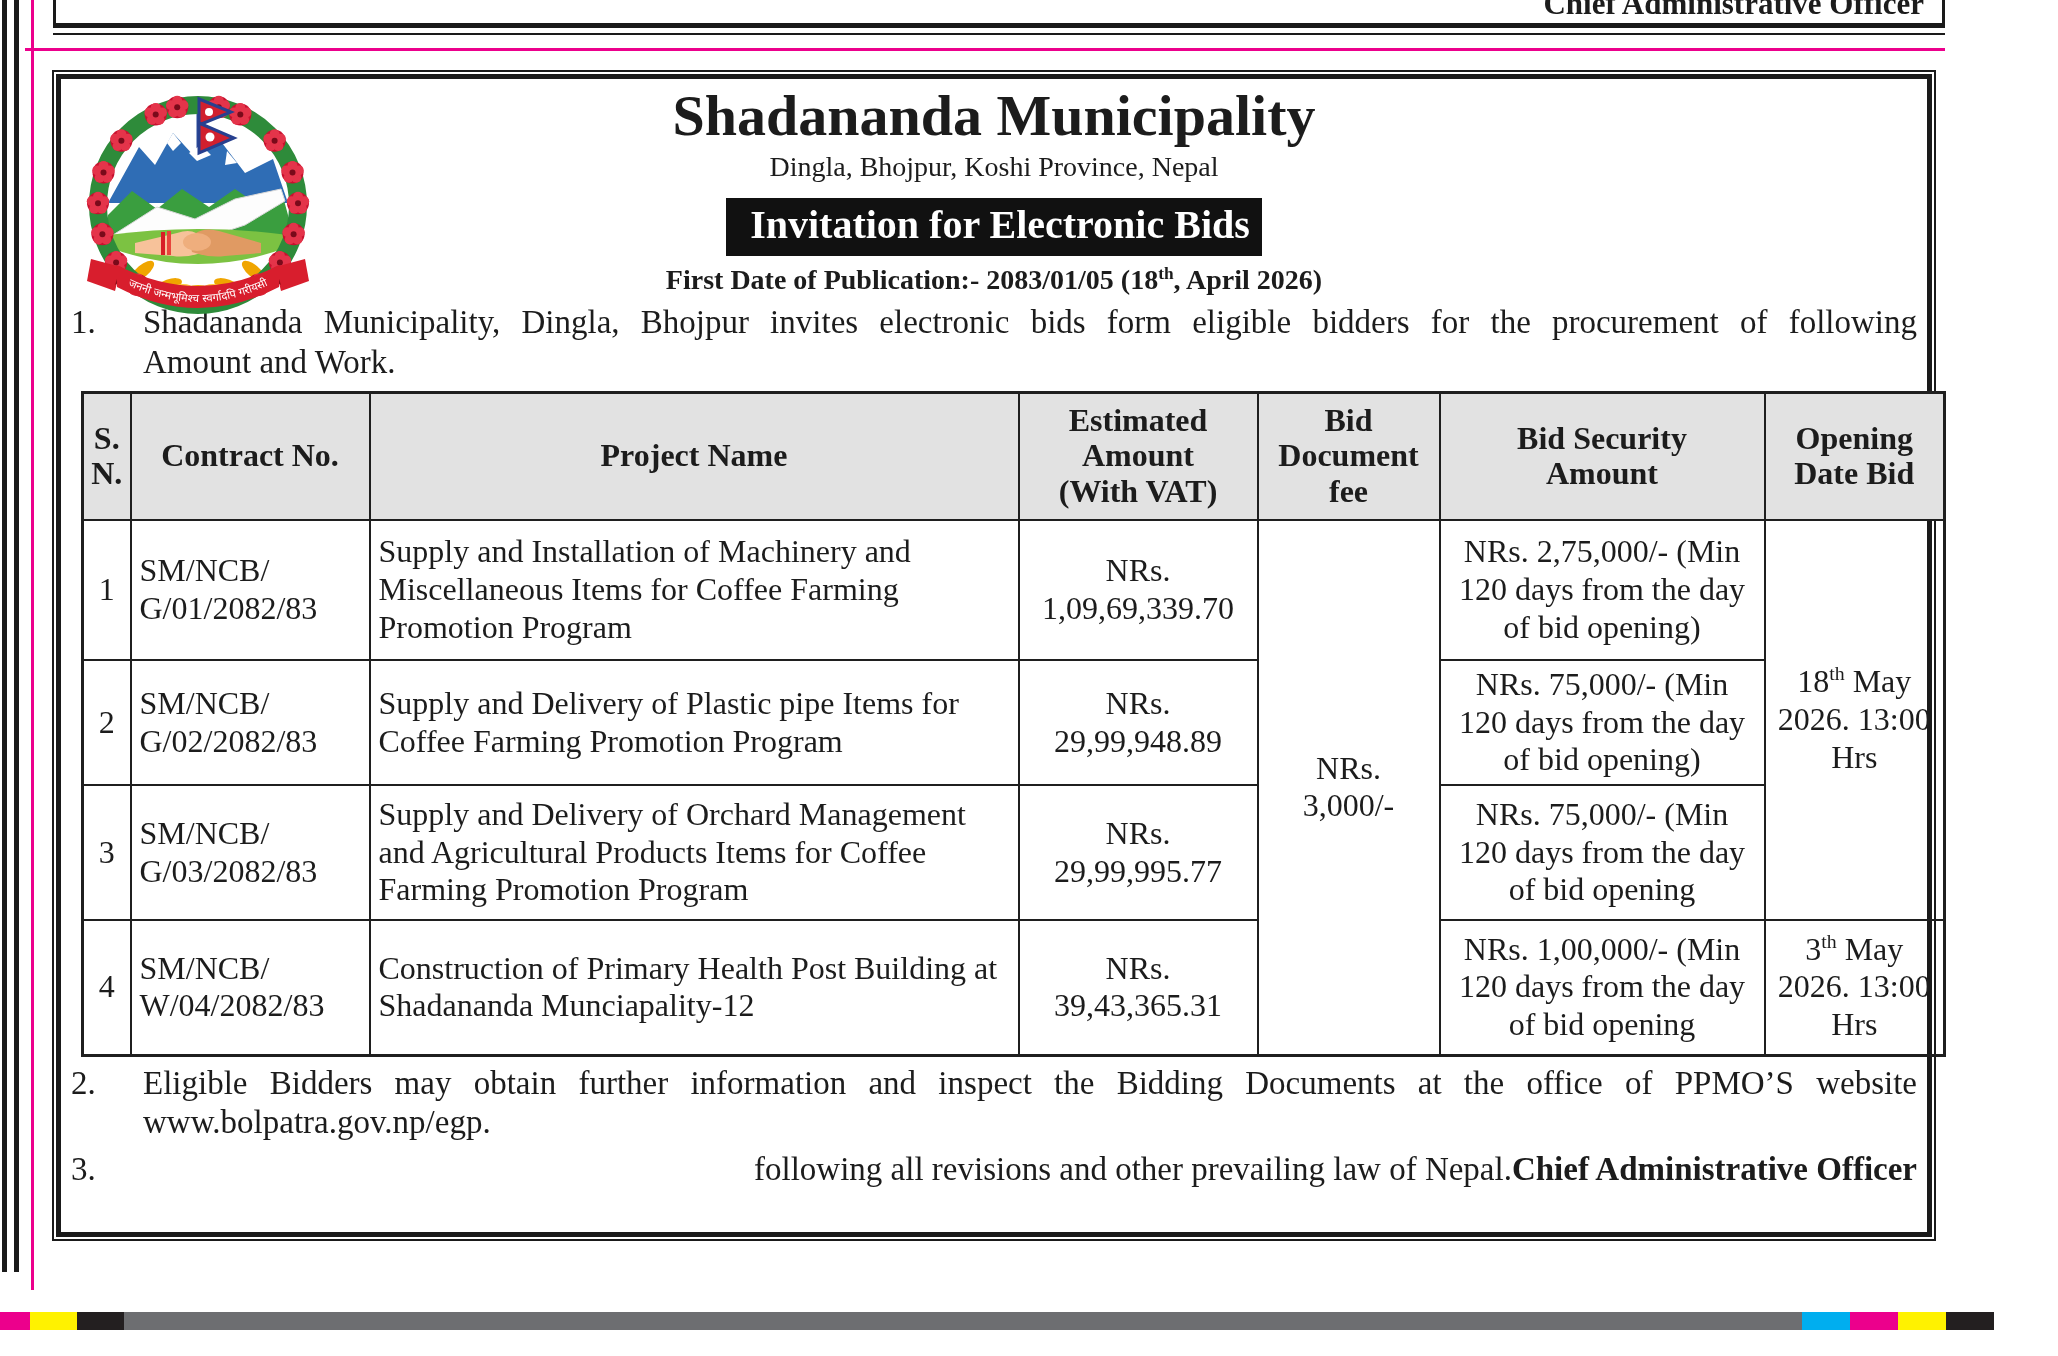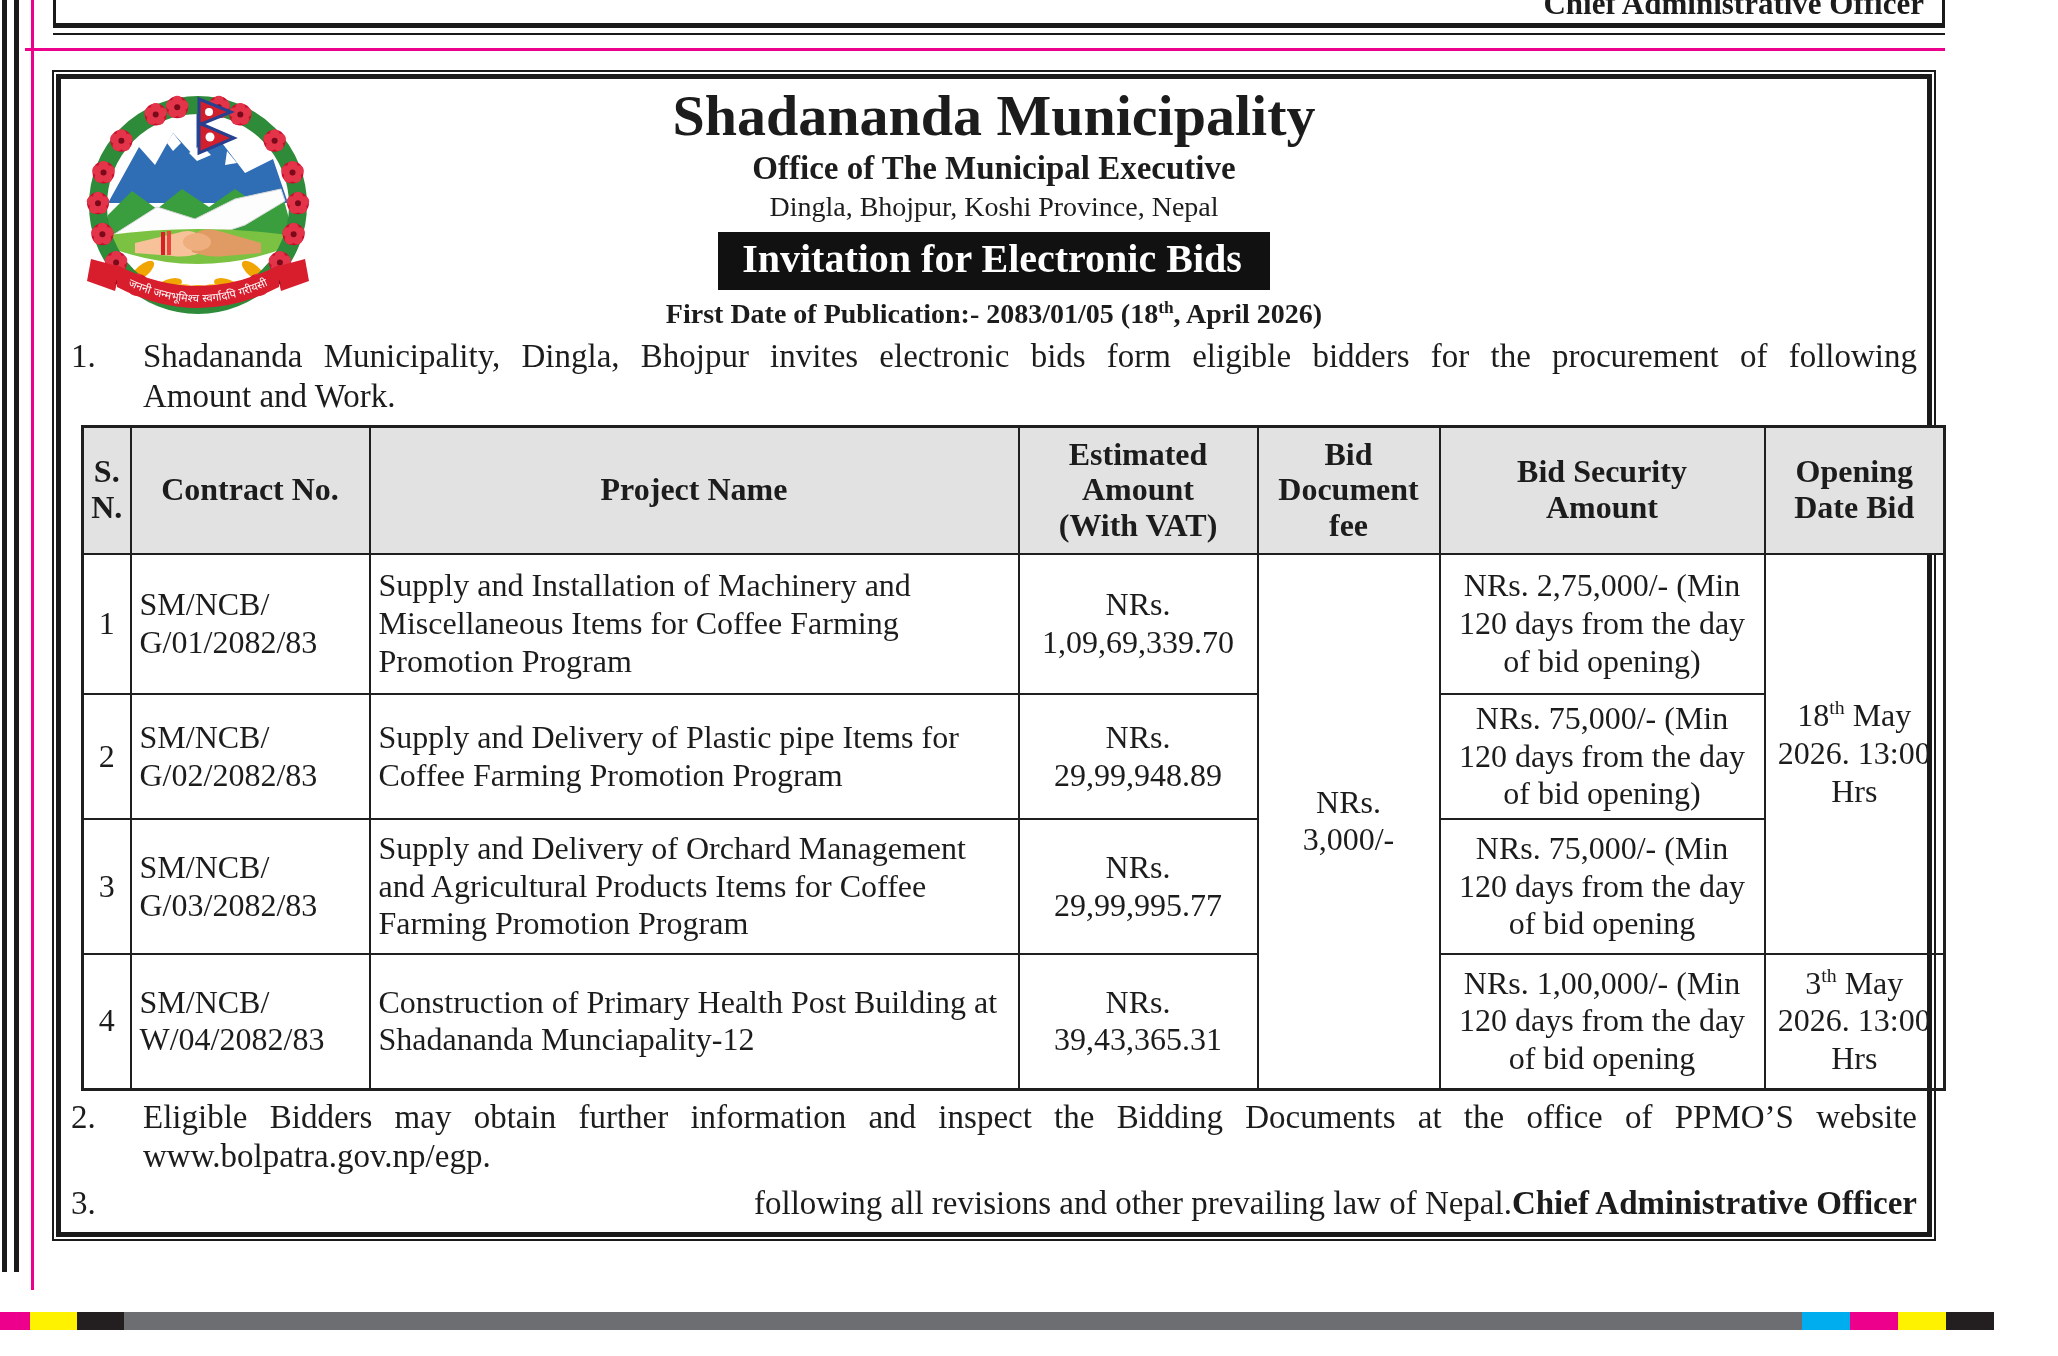--- a/index.html
+++ b/index.html
@@ -29,21 +29,21 @@
   
   .doc{position:absolute;left:52px;top:70px;width:1884px;border:2px solid #1a1a1a;padding:2px;box-sizing:border-box;}
   .doc-inner{border:5px solid #1a1a1a;position:relative;min-height:1163px;padding:4px 10px 8px 10px;box-sizing:border-box;}
 
   .emblem{position:absolute;left:16px;top:6px;width:242px;height:244px;}
 
   .header-block{text-align:center;padding-top:2px;}
   .title{font-size:58px;font-weight:bold;line-height:1.08;}
   .office{font-size:33px;font-weight:bold;line-height:1.15;margin-top:2px;}
   .address{font-size:28px;line-height:1.2;margin-top:2px;}
-  .banner{display:inline-block;background:#111111;color:#ffffff;font-weight:bold;font-size:40px;line-height:1.1;padding:5px 28px 9px 24px;margin-top:9px;}
+  .banner{display:inline-block;background:#111111;color:#ffffff;font-weight:bold;font-size:40px;line-height:1.1;padding:5px 12px 9px 24px;margin-top:15px;}
   .publication{font-size:28px;font-weight:bold;margin-top:8px;line-height:1.15;}
   sup{font-size:0.62em;vertical-align:super;line-height:0;}
 
   .para{display:flex;font-size:33px;line-height:1.2;margin-top:7px;}
   .para-num{flex:none;width:72px;}
   .para-body{flex:1;min-width:0;}
   .jline{display:block;text-align:justify;text-align-last:justify;}
   .nline{display:block;}
   .sig-row{display:flex;justify-content:flex-end;align-items:baseline;}
   .sig-row .sig{font-weight:bold;white-space:nowrap;}
@@ -158,21 +158,20 @@
         <path d="M40,180 Q121,222 202,180 L202,202 Q121,244 40,202 Z" fill="#d81e2d"></path>
         <path id="mottoPath" d="M46,198 Q121,236 196,198" fill="none"></path>
         <text font-size="11" fill="#ffffff" font-family="DejaVu Sans, sans-serif">
           <textPath href="#mottoPath" startOffset="50%" text-anchor="middle">जननी जन्मभूमिश्च स्वर्गादपि गरीयसी</textPath>
         </text>
       </g>
     </svg>
 
     <div class="header-block">
       <div class="title">Shadananda Municipality</div>
-      <div class="office">Office of The Municipal Executive</div>
       <div class="address">Dingla, Bhojpur, Koshi Province, Nepal</div>
       <div>
         <span class="banner" style="background: rgb(17, 17, 17);">
           <span>Invitation for Electronic Bids</span>
         </span>
       </div>
       <div class="publication">
         <span>First Date of Publication:- 2083/01/05 (18</span><sup>th</sup><span>, April 2026)</span>
       </div>
     </div>

